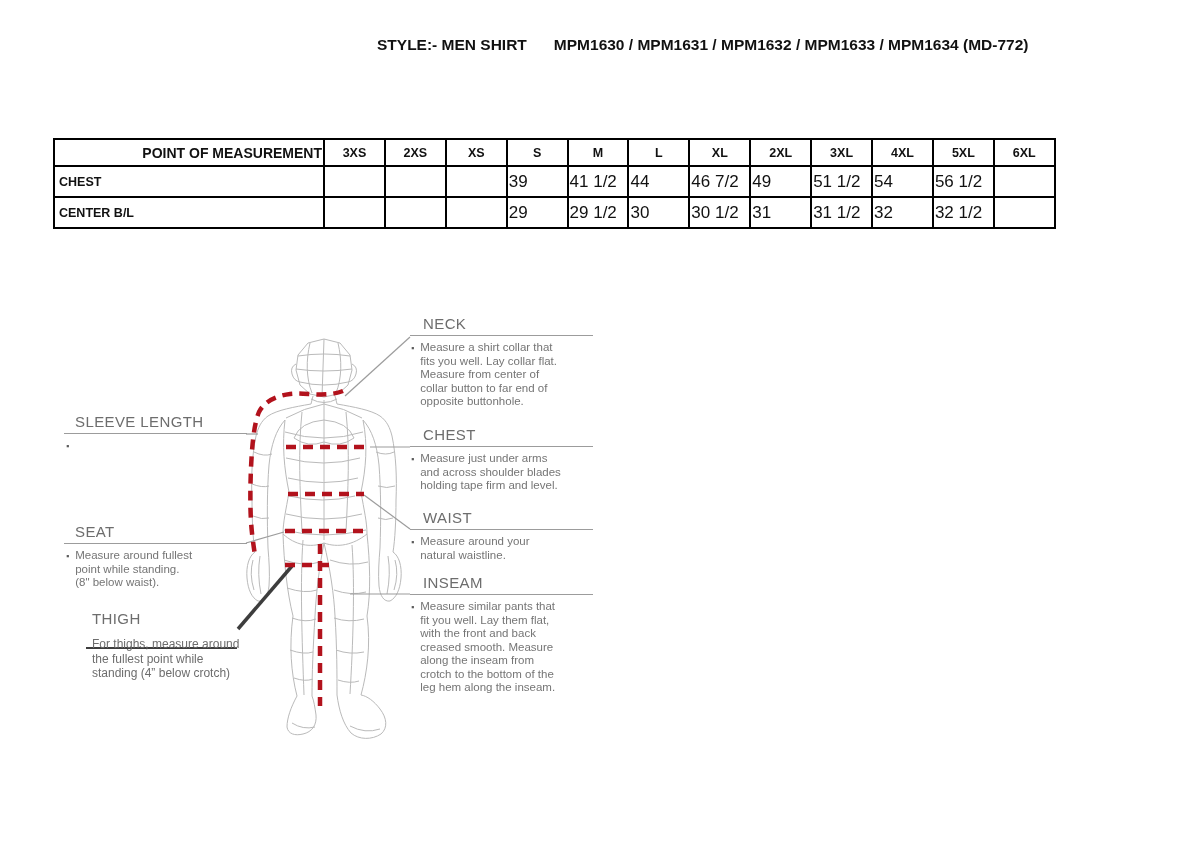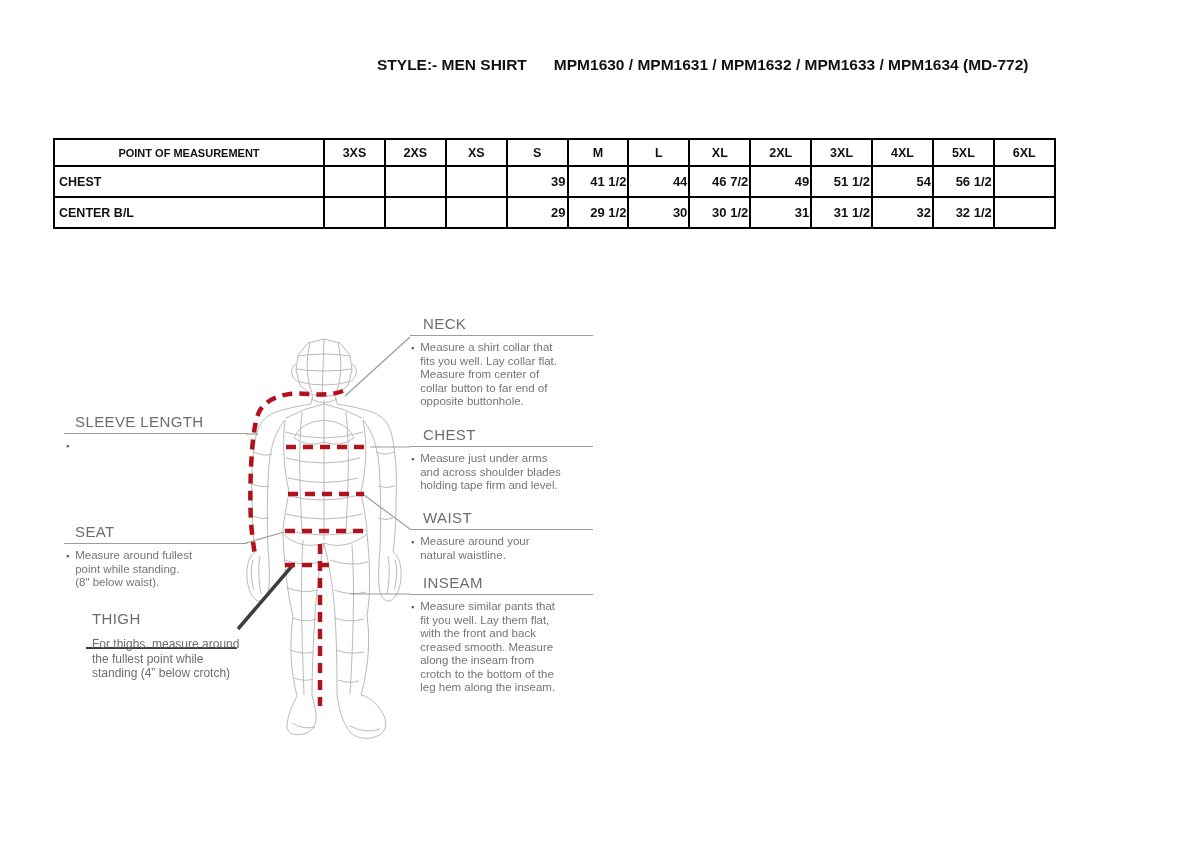--- a/index.html
+++ b/index.html
@@ -1,31 +1,31 @@
 <!DOCTYPE html>
 <html style="--measure-line: #b2121c; --figure-line: #bababa; --connector-line: #9c9c9c; --thigh-connector: #3d3d3d; --heading-text: #6d6d6d; --body-text: #757575; --table-border: #000000; --document-text: #111111;"><head>
 <meta charset="utf-8">
 <style>
   html,body{margin:0;padding:0;background:#888;}
   #page{position:relative;width:1200px;height:845px;background:#ffffff;overflow:hidden;
         font-family:"Liberation Sans", sans-serif;color:var(--document-text,#111);}
 
   
-  #title{position:absolute;left:377px;top:56px;display:flex;gap:27px;
+  #title{position:absolute;left:377px;top:36px;display:flex;gap:27px;
          font-weight:bold;font-size:15.5px;white-space:nowrap;}
 
   
   #size-table{position:absolute;left:53px;top:138px;width:1001px;border-collapse:collapse;
               table-layout:fixed;}
   #size-table th,#size-table td{border:2px solid var(--table-border,#000);overflow:hidden;
               white-space:nowrap;vertical-align:middle;}
   #size-table th{font-size:12.5px;font-weight:bold;}
-  #size-table th.pom{text-align:center;font-size:11px;}
+  #size-table th.pom{text-align:right;font-size:14px;}
   #size-table td.rowlabel{font-weight:bold;font-size:12.5px;text-align:left;padding-left:4px;}
-  #size-table td{font-size:13px;font-weight:bold;text-align:right;}
+  #size-table td{font-size:17px;font-weight:normal;text-align:left;}
   #size-table tr.hdr{height:27px;}
   #size-table tr.datarow{height:31px;}
 
   
   #note{position:absolute;left:57px;top:281px;font-weight:bold;font-size:13.3px;white-space:nowrap;}
 
   
   #diagram-svg{position:absolute;left:0;top:0;width:1200px;height:845px;}
   .fig{stroke:var(--figure-line,#bababa);fill:none;stroke-width:1;}
   .dash{stroke:var(--measure-line,#b2121c);fill:none;stroke-width:4.5;stroke-dasharray:10 7;}

